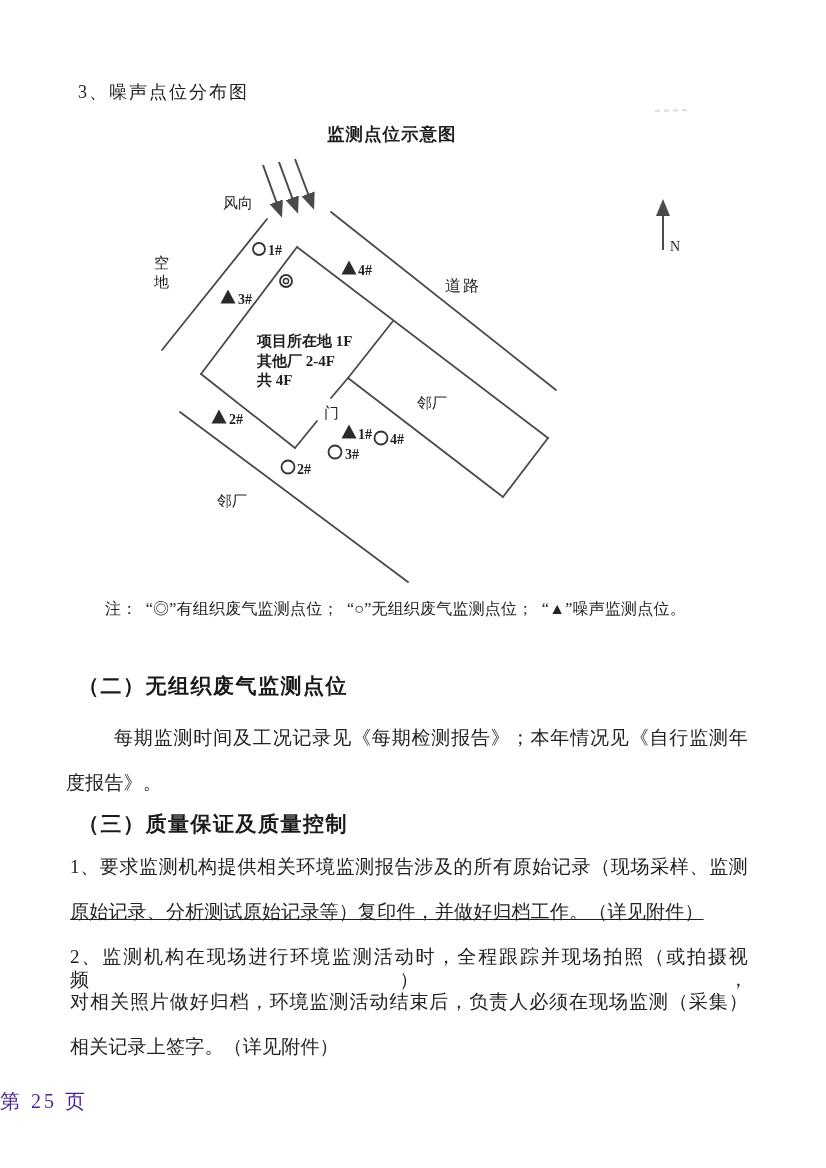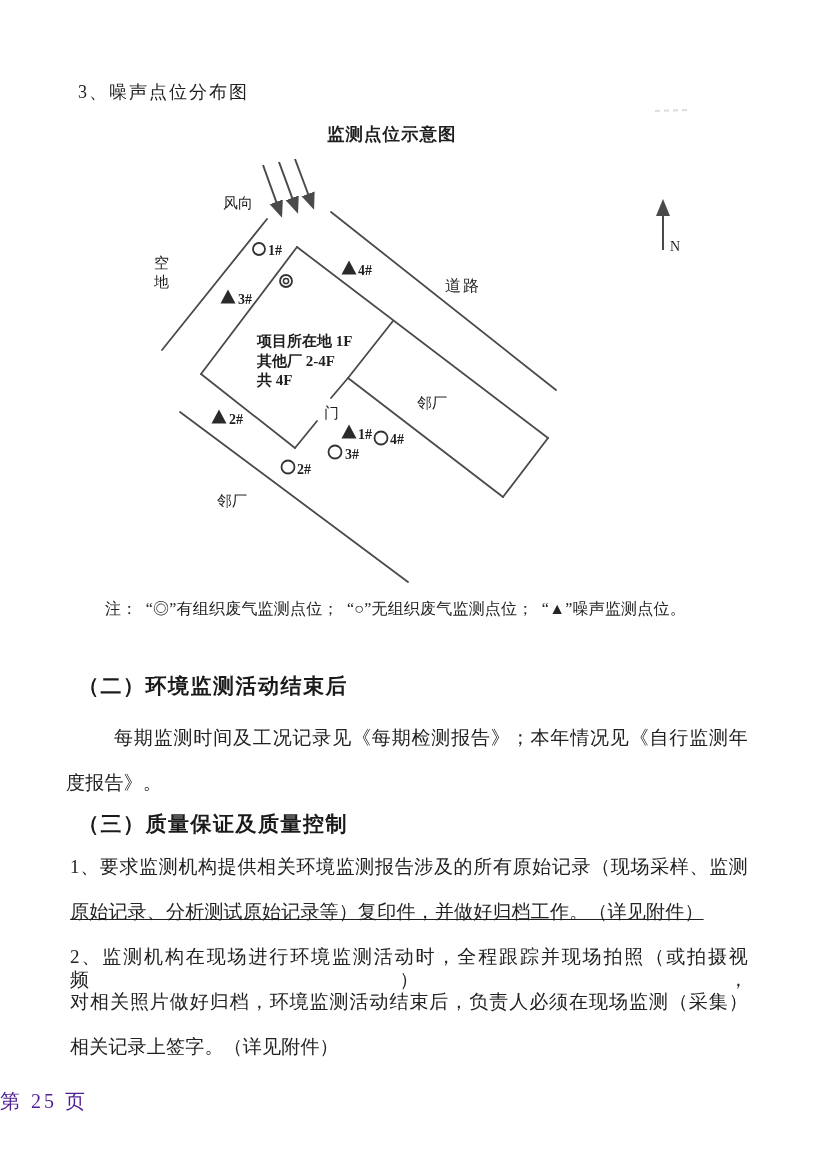--- a/index.html
+++ b/index.html
@@ -140,21 +140,21 @@
 
     <polygon points="228,289.5 220.5,303.5 235.5,303.5" fill="#2a2a2a"></polygon>
     <text class="pt-lbl" x="238" y="304">3#</text>
 
     <polygon points="349,260.5 341.5,274.5 356.5,274.5" fill="#2a2a2a"></polygon>
     <text class="pt-lbl" x="358" y="275">4#</text>
   </svg>
 
   <div class="note">注：  “◎”有组织废气监测点位；  “○”无组织废气监测点位；  “▲”噪声监测点位。</div>
 
-  <div class="sec-heading" style="left:78px;top:672px;">（二）环境监测活动结束后</div>
+  <div class="sec-heading" style="left:78px;top:672px;">（二）无组织废气监测点位</div>
   <div class="body-line" style="top:771px;left:66px;">度报告》。</div>
   <div class="body-line just indent" style="top:726px;">每期监测时间及工况记录见《每期检测报告》；本年情况见《自行监测年</div>
 
   <div class="sec-heading" style="left:78px;top:810px;">（三）质量保证及质量控制</div>
   <div class="body-line just" style="top:855px;">1、要求监测机构提供相关环境监测报告涉及的所有原始记录（现场采样、监测</div>
   <div class="body-line" style="top:900px;text-decoration:underline;">原始记录、分析测试原始记录等）复印件，并做好归档工作。（详见附件）</div>
   <div class="body-line just" style="top:945px;">2、监测机构在现场进行环境监测活动时，全程跟踪并现场拍照（或拍摄视频），</div>
   <div class="body-line" style="top:1035px;">相关记录上签字。（详见附件）</div>
   <div class="body-line just" style="top:990px;">对相关照片做好归档，环境监测活动结束后，负责人必须在现场监测（采集）</div>
 

